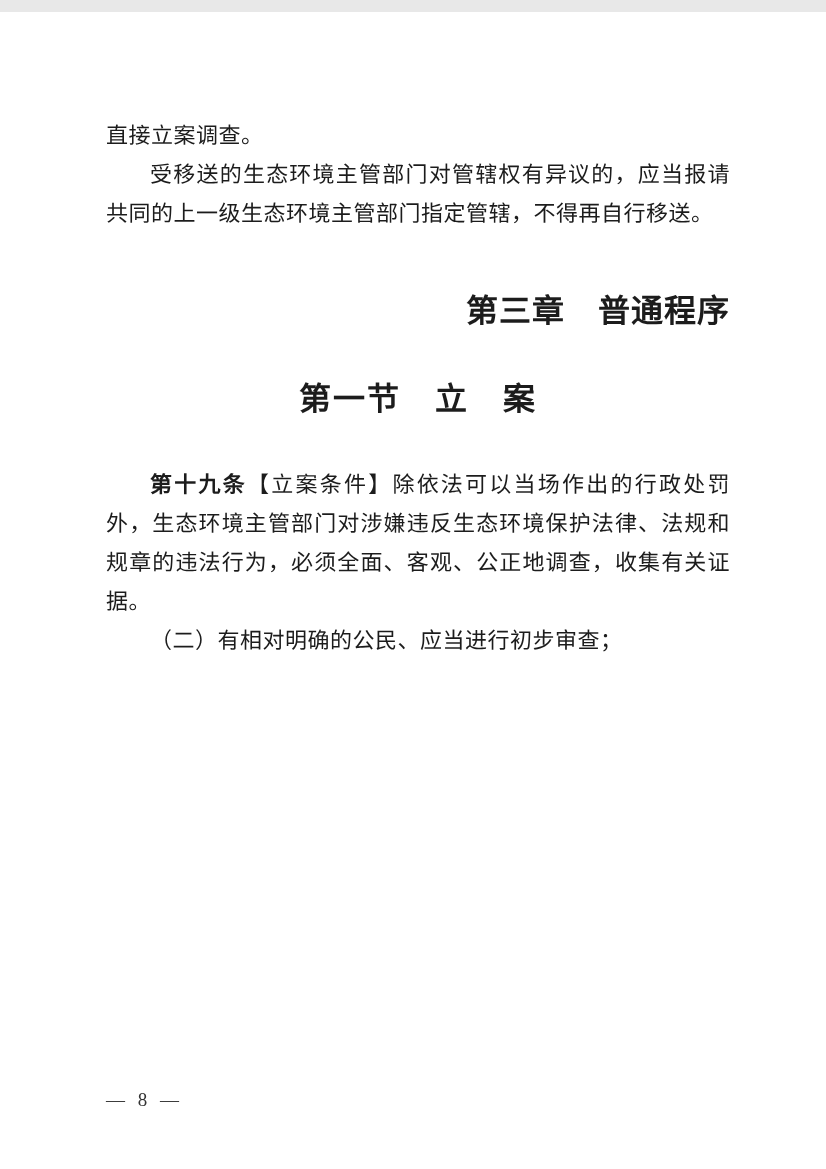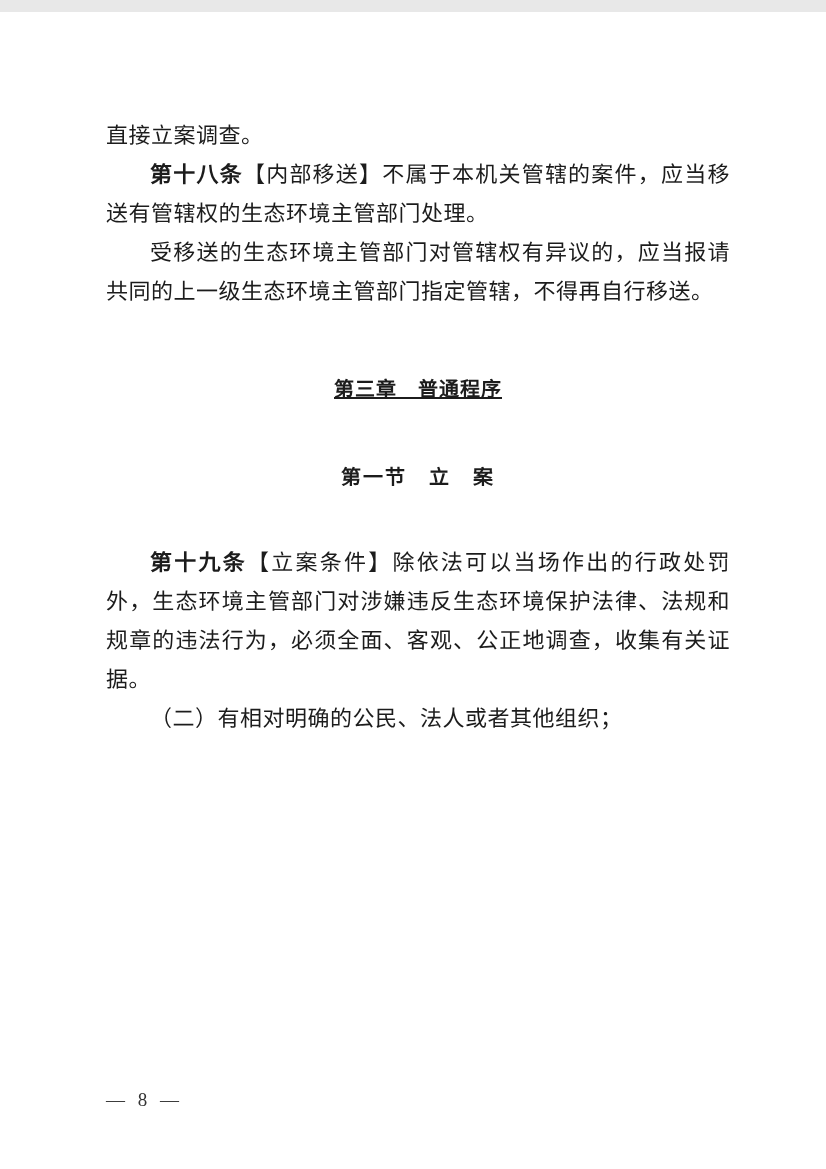--- a/index.html
+++ b/index.html
@@ -33,31 +33,30 @@
     letter-spacing: 0.5px;
   }
   .para.indent {
     text-indent: 2em;
   }
   .article-lead {
     font-weight: bold;
   }
   .chapter-heading {
     margin: 62px 0 0 0;
-    font-size: 20px;
+    font-size: 32px;
     line-height: 32px;
     font-weight: bold;
-    text-align: center;
+    text-align: right;
     font-family: "Liberation Sans", "DejaVu Sans", sans-serif;
     letter-spacing: 1px;
-    text-decoration: underline;
   }
   .section-heading {
     margin: 56px 0 0 0;
-    font-size: 20px;
+    font-size: 32px;
     line-height: 32px;
     font-weight: bold;
     text-align: center;
     letter-spacing: 2px;
   }
   .first-after-heading {
     margin-top: 50px;
   }
   .pre-list-gap {
     margin-top: 8px;
@@ -74,34 +73,33 @@
 </style>
 </head>
 <body>
 
 <div class="page">
   <main class="content">
 
     <p class="para">直接立案调查。</p>
 
 
-    <p class="para indent"><span class="article-lead">第十八条</span><span>【内部移送】</span><span>不属于本机关管辖的案件，应当移送有管辖权的生态环境主管部门处理。</span></p>
 
     <p class="para indent">受移送的生态环境主管部门对管辖权有异议的，应当报请共同的上一级生态环境主管部门指定管辖，不得再自行移送。</p>
 
     <h2 class="chapter-heading">第三章　普通程序</h2>
 
     <h3 class="section-heading">第一节　立　案</h3>
 
     <p class="para indent first-after-heading"><span class="article-lead">第十九条</span><span>【立案条件】</span><span>除依法可以当场作出的行政处罚外，生态环境主管部门对涉嫌违反生态环境保护法律、法规和规章的违法行为，必须全面、客观、公正地调查，收集有关证据。</span></p>
 
 
 
 
-    <p class="para indent">（二）有相对明确的公民、法人或者其他组织；</p>
+    <p class="para indent">（二）有相对明确的公民、应当进行初步审查；</p>
 
 
   </main>
 
   <footer class="page-footer">
     <span>— 8 —</span>
   </footer>
 </div>
 
 </body></html>

